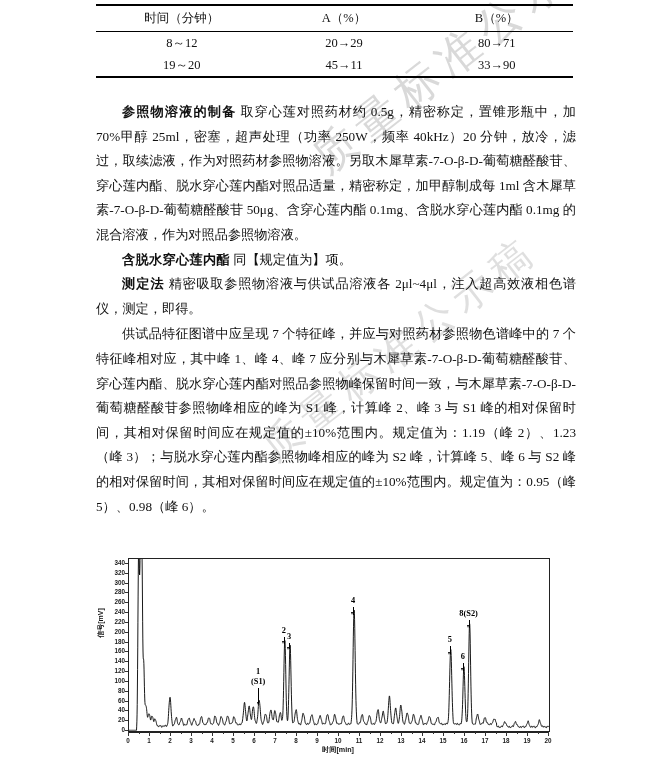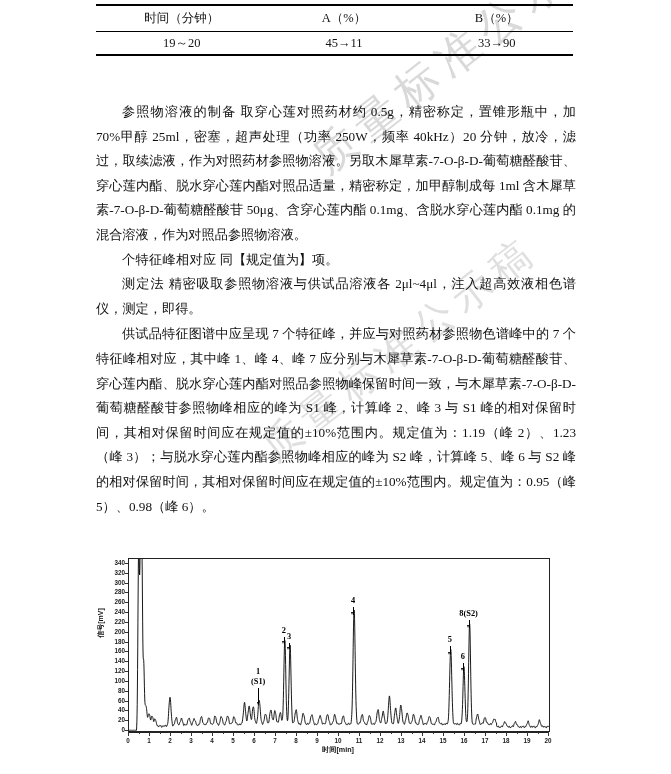--- a/index.html
+++ b/index.html
@@ -91,21 +91,21 @@
     line-height: 24.6px;
     text-align: justify;
     text-justify: inter-ideograph;
   }
   .para {
     margin: 0 0 0 0;
     text-indent: 26px;
   }
   .para.tight { text-indent: 26px; }
   .lead {
-    font-weight: normal;
+    font-weight: bold;
     letter-spacing: 0.3px;
   }
   .gap-sm { height: 1px; }
 
   
   #chart-box {
     position: absolute;
     left: 100px;
     top: 556px;
     width: 470px;
@@ -227,33 +227,38 @@
     <table class="grad">
       <thead>
         <tr>
           <th class="col-time">时间（分钟）</th>
           <th class="col-a">A（%）</th>
           <th class="col-b">B（%）</th>
         </tr>
       </thead>
       <tbody>
         <tr>
+          <td>8～12</td>
+          <td>20→29</td>
+          <td>80→71</td>
+        </tr>
+        <tr>
           <td>19～20</td>
           <td>45→11</td>
           <td>33→90</td>
         </tr>
       </tbody>
     </table>
   </div>
 
   <div class="body-text">
 
     <p class="para"><span class="lead">参照物溶液的制备</span> <span>取穿心莲对照药材约 0.5g，精密称定，置锥形瓶中，加 70%甲醇 25ml，密塞，超声处理（功率 250W，频率 40kHz）20 分钟，放冷，滤过，取续滤液，作为对照药材参照物溶液。另取木犀草素-7-O-β-D-葡萄糖醛酸苷、穿心莲内酯、脱水穿心莲内酯对照品适量，精密称定，加甲醇制成每 1ml 含木犀草素-7-O-β-D-葡萄糖醛酸苷 50μg、含穿心莲内酯 0.1mg、含脱水穿心莲内酯 0.1mg 的混合溶液，作为对照品参照物溶液。</span></p>
 
-    <p class="para tight"><span class="lead">个特征峰相对应</span> <span>同【规定值为】项。</span></p>
+    <p class="para tight"><span class="lead">含脱水穿心莲内酯</span> <span>同【规定值为】项。</span></p>
 
     <p class="para tight"><span class="lead">测定法</span> <span>精密吸取参照物溶液与供试品溶液各 2μl~4μl，注入超高效液相色谱仪，测定，即得。</span></p>
 
     <div class="gap-sm"></div>
 
     <p class="para"><span>供试品特征图谱中应呈现 7 个特征峰，并应与对照药材参照物色谱峰中的 7 个特征峰相对应，其中峰 1、峰 4、峰 7 应分别与木犀草素-7-O-β-D-葡萄糖醛酸苷、穿心莲内酯、脱水穿心莲内酯对照品参照物峰保留时间一致，与木犀草素-7-O-β-D-葡萄糖醛酸苷参照物峰相应的峰为 S1 峰，计算峰 2、峰 3 与 S1 峰的相对保留时间，其相对保留时间应在规定值的±10%范围内。规定值为：1.19（峰 2）、1.23（峰 3）；与脱水穿心莲内酯参照物峰相应的峰为 S2 峰，计算峰 5、峰 6 与 S2 峰的相对保留时间，其相对保留时间应在规定值的±10%范围内。规定值为：0.95（峰 5）、0.98（峰 6）。</span></p>
 
   </div>
 
   <div id="chart-box">

